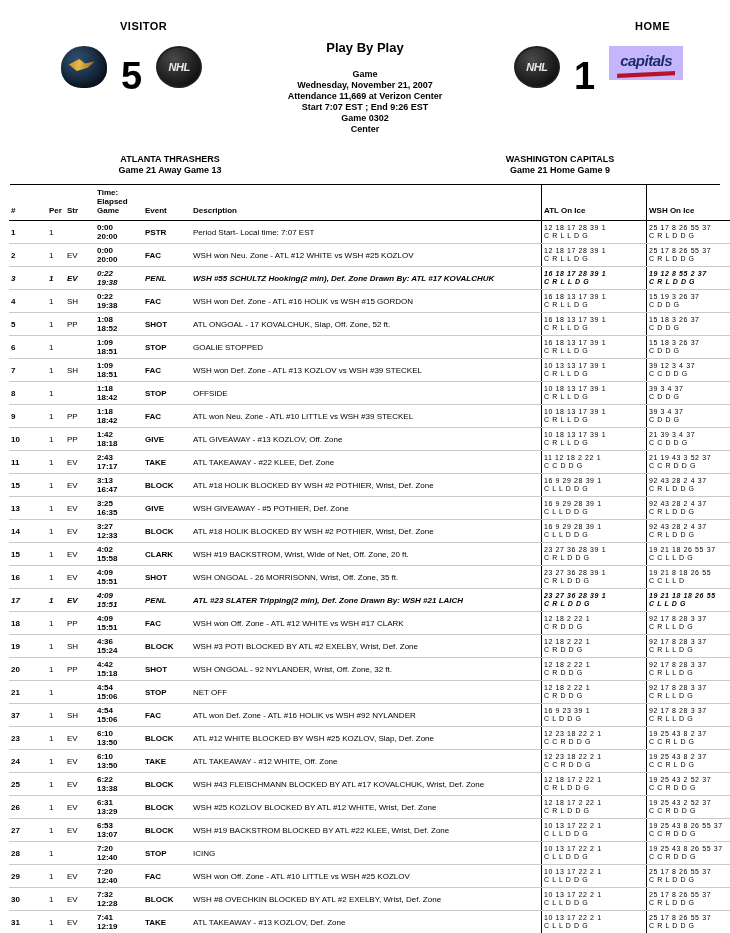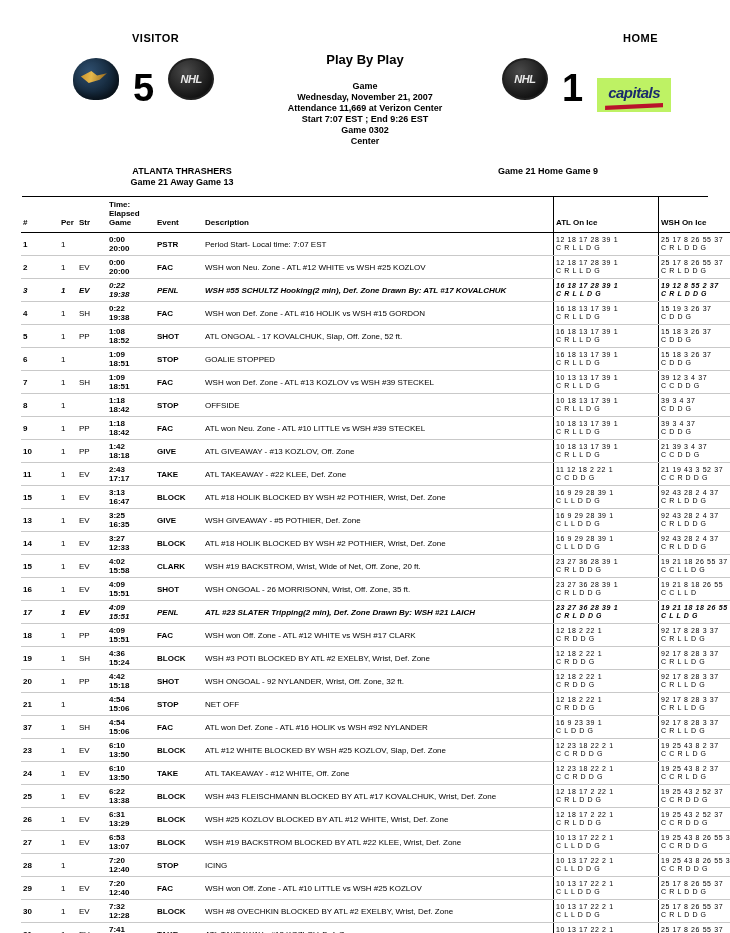--- a/index.html
+++ b/index.html
@@ -12,21 +12,21 @@
     height: 933px;
     font-family: "Liberation Sans", sans-serif;
     color: #000000;
     position: relative;
     overflow: hidden;
   }
   .page {
     position: relative;
     width: 730px;
     height: 933px;
-    padding: 12px;
+    padding: 0;
     box-sizing: border-box;
     border-radius: 19px;
   }
 
   
   .top-labels {
     display: flex;
     justify-content: space-between;
     padding: 20px 60px 0 120px;
     font-size: 11px;
@@ -105,22 +105,21 @@
     justify-content: center;
     color: #e8e8e8;
     font-size: 11px;
     font-weight: bold;
     font-style: italic;
     letter-spacing: -.5px;
   }
   .logo-capitals {
     width: 74px; height: 34px;
     position: relative;
-    background: #bef264;
-    margin-top: 20px;
+    background: #c4b5fd;
   }
   .logo-capitals .caps-word {
     position: absolute;
     left: 0; top: 6px;
     width: 74px;
     text-align: center;
     font-size: 15px;
     font-style: italic;
     font-weight: bold;
     color: #1a2a6c;
@@ -230,20 +229,21 @@
       </div>
     </div>
   </div>
 
   <div class="team-names">
     <div class="team-block">
       <div>ATLANTA THRASHERS</div>
       <div>Game 21 Away Game 13</div>
     </div>
     <div class="team-block">
+      <div>WASHINGTON CAPITALS</div>
       <div>Game 21 Home Game 9</div>
     </div>
   </div>
 
   <hr class="rule">
 
   <table class="pbp">
     <thead>
       <tr>
         <th class="c-num">#</th>

